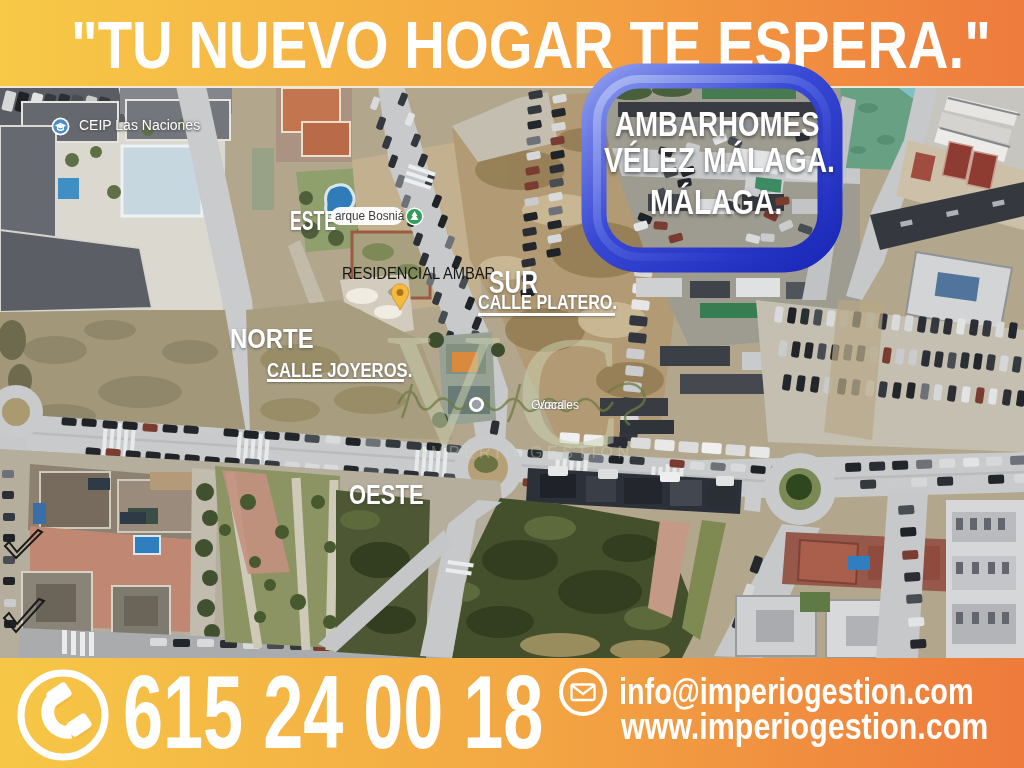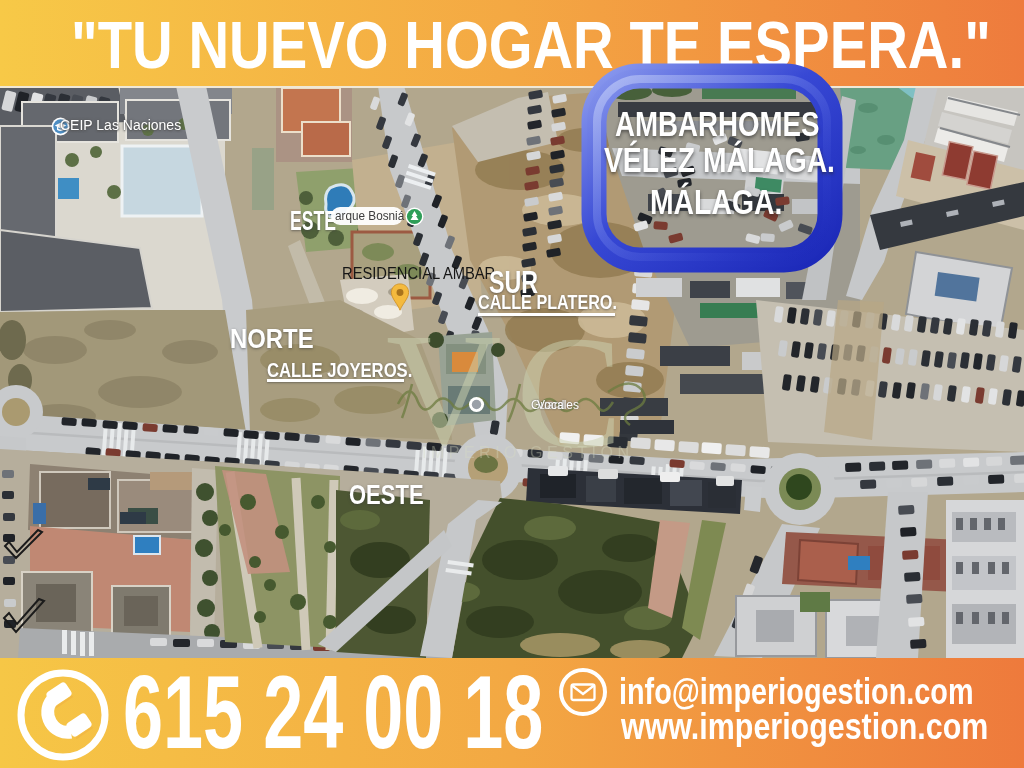--- a/index.html
+++ b/index.html
@@ -838,21 +838,21 @@
 <text x="422" y="458" fill="#d8dcc2" opacity="0.35" font-size="16" letter-spacing="4.5" font-family="Liberation Sans,sans-serif">IMPERIO GESTIÓN</text>
 </svg>
 
 <svg class="abs" style="left:51px;top:117px;" width="19" height="19" viewBox="0 0 20 20">
       <circle cx="10" cy="10" r="9.4" fill="#fff"></circle>
       <circle cx="10" cy="10" r="7.6" fill="#4d8ec4"></circle>
       <path d="M4 9 L10 6 L16 9 L10 12 Z" fill="#fff"></path>
       <path d="M7 10.5 L7 13 Q10 15 13 13 L13 10.5" fill="none" stroke="#fff" stroke-width="1.4"></path>
     </svg>
 
-<div class="abs" style="left:60px;top:117px;font-size:14px;color:#fff;text-shadow:0 0 3px #555,0 1px 2px #555;white-space:nowrap;">CEIP Las Naciones</div>
+<div class="abs" style="left:79px;top:117px;font-size:14px;color:#fff;text-shadow:0 0 3px #555,0 1px 2px #555;white-space:nowrap;">CEIP Las Naciones</div>
 
 <div class="maplabel" style="left:290px;top:206px;font-size:27px;transform:scaleX(0.65);">ESTE</div>
 
 <div class="abs" style="left:331px;top:207px;width:72px;height:18px;background:rgba(255,255,255,0.95);border-radius:9px;"></div>
 
 <div class="abs" style="left:335px;top:209px;font-size:12.5px;color:#3c3c3c;white-space:nowrap;transform:scaleX(0.94);transform-origin:left center;">arque Bosniá</div>
 
 <svg class="abs" style="left:405px;top:207px;" width="19" height="19" viewBox="0 0 19 19">
       <circle cx="9.5" cy="9.5" r="9" fill="#fff"></circle>
       <circle cx="9.5" cy="9.5" r="7.6" fill="#2f9e58"></circle>

